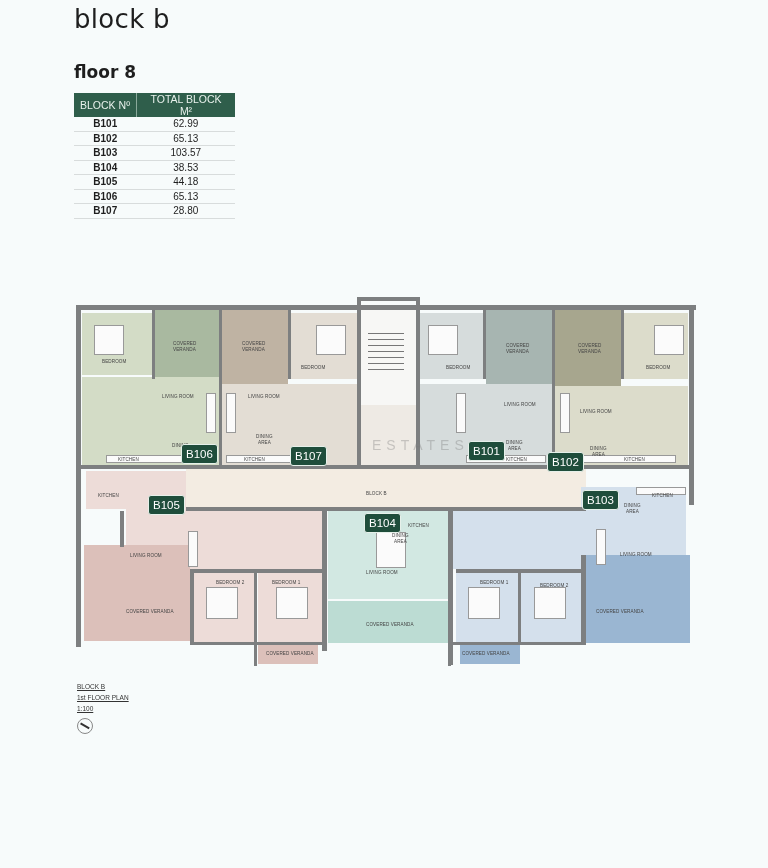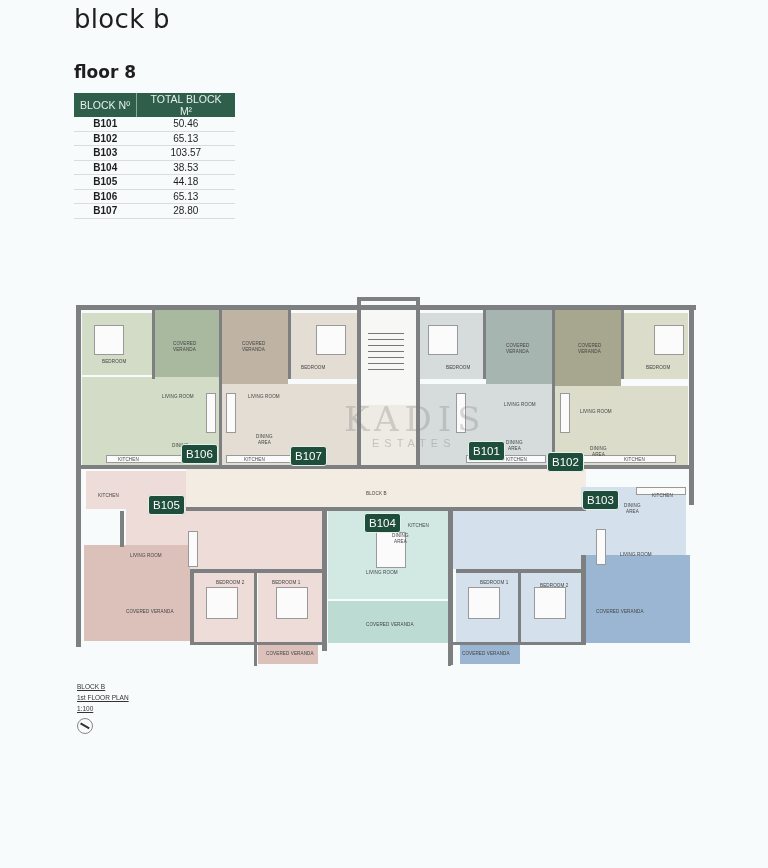--- a/index.html
+++ b/index.html
@@ -15,42 +15,42 @@
 
   .plan { position:absolute; left:76px; top:297px; width:620px; height:372px; }
   .wall { position:absolute; background:#7d7f80; }
   .room { position:absolute; box-sizing:border-box; }
   .lbl { position:absolute; font-size:4.6px; color:#444; text-align:center; white-space:nowrap; font-family:"Liberation Sans", sans-serif; letter-spacing:0.1px; }
   .tag { position:absolute; background:#1f4d3b; color:#fff; font-size:11.5px; border-radius:3px; padding:3px 4px; border:1px solid #e6f0ea; line-height:12px; }
   .fix { position:absolute; background:#fbfbfb; border:0.6px solid #999; box-sizing:border-box; }
   .stair { position:absolute; border-bottom:0.5px solid #777; }
   .corridor { position:absolute; background:#f3ece2; }
   .wm { position:absolute; left:268px; top:102px; font-size:34px; color:rgba(120,120,120,0.28); letter-spacing:6px; font-family:"DejaVu Serif", serif; }
-  .wm2 { position:absolute; left:296px; top:140px; font-size:11px; color:rgba(120,120,120,0.35); letter-spacing:5px; }
+  .wm2 { position:absolute; left:296px; top:140px; font-size:14px; color:rgba(120,120,120,0.35); letter-spacing:5px; }
   .legend { position:absolute; left:77px; font-size:6.5px; color:#333; text-decoration:underline; }
   .north { position:absolute; left:77px; top:718px; width:14px; height:14px; border:1px solid #888; border-radius:50%; }
   .north::after { content:""; position:absolute; left:2px; top:6px; width:10px; height:1.5px; background:#333; transform:rotate(30deg); }
 </style>
 </head>
 <body>
 
 <div class="title">block b</div>
 <div class="subtitle">floor 8</div>
 
 <table class="area">
   <thead>
     <tr>
       <th class="c1">BLOCK Nº</th>
       <th class="c2">TOTAL BLOCK M²</th>
     </tr>
   </thead>
   <tbody>
     <tr>
         <td class="u">B101</td>
-        <td>50.46</td>
+        <td>62.99</td>
       </tr>
     <tr>
         <td class="u">B102</td>
         <td>65.13</td>
       </tr>
     <tr>
         <td class="u">B103</td>
         <td>103.57</td>
       </tr>
     <tr>
@@ -217,21 +217,20 @@
 
   <div class="lbl" style="left:404px;top:283px;">BEDROOM 1</div>
   <div class="lbl" style="left:464px;top:286px;">BEDROOM 2</div>
   <div class="lbl" style="left:386px;top:354px;">COVERED VERANDA</div>
   <div class="lbl" style="left:576px;top:196px;">KITCHEN</div>
   <div class="lbl" style="left:548px;top:206px;">DINING</div>
   <div class="lbl" style="left:550px;top:212px;">AREA</div>
   <div class="lbl" style="left:544px;top:255px;">LIVING ROOM</div>
   <div class="lbl" style="left:520px;top:312px;">COVERED VERANDA</div>
 
-  <div class="wm">KADIS</div>
   <div class="wm2">ESTATES</div>
 
   <div class="tag" style="left:105px;top:147px;">B106</div>
   <div class="tag" style="left:214px;top:149px;">B107</div>
   <div class="tag" style="left:392px;top:144px;">B101</div>
   <div class="tag" style="left:471px;top:155px;">B102</div>
   <div class="tag" style="left:72px;top:198px;">B105</div>
   <div class="tag" style="left:288px;top:216px;">B104</div>
   <div class="tag" style="left:506px;top:193px;">B103</div>
 </div>

